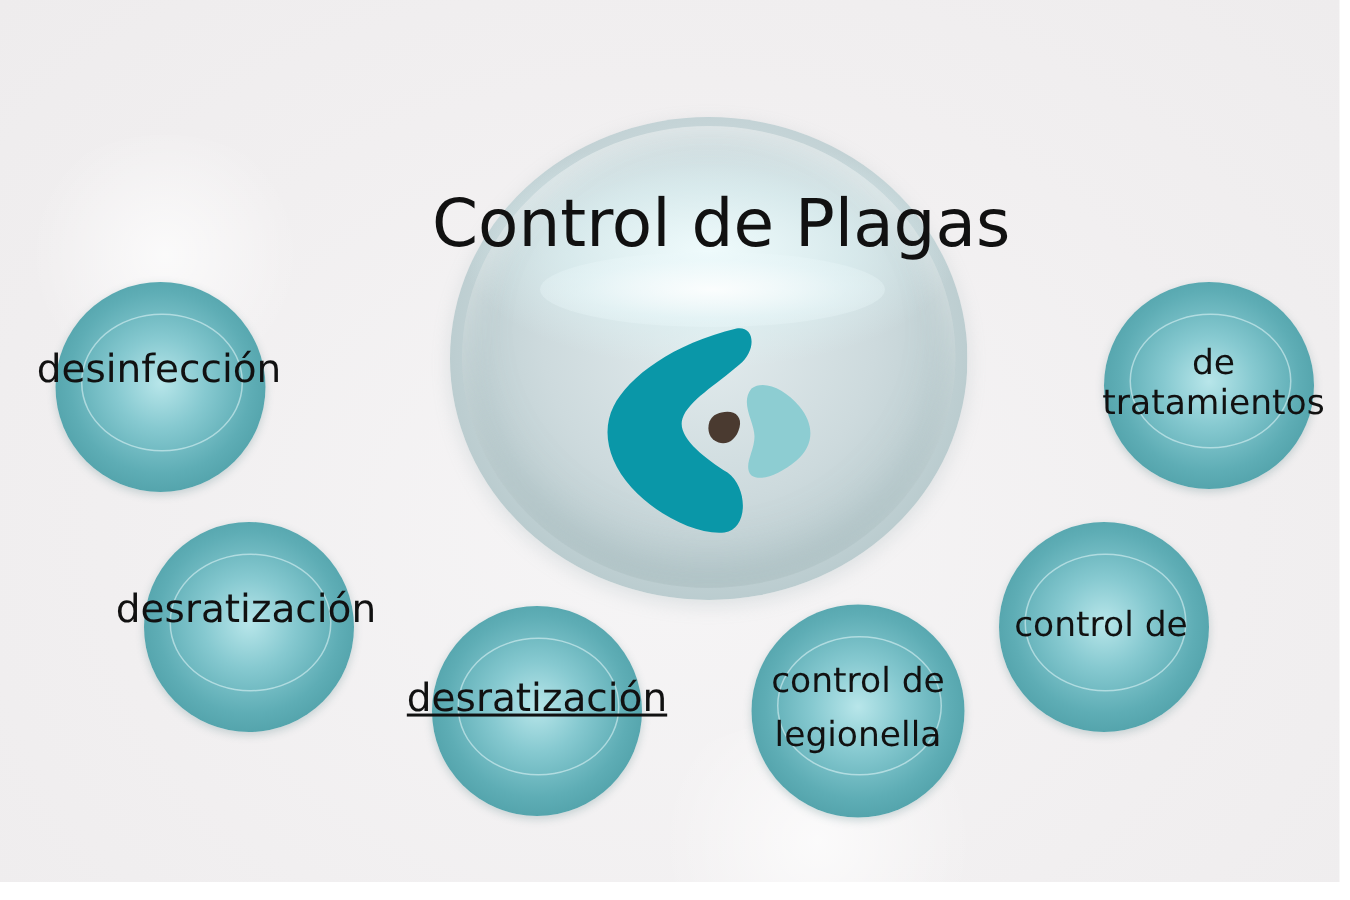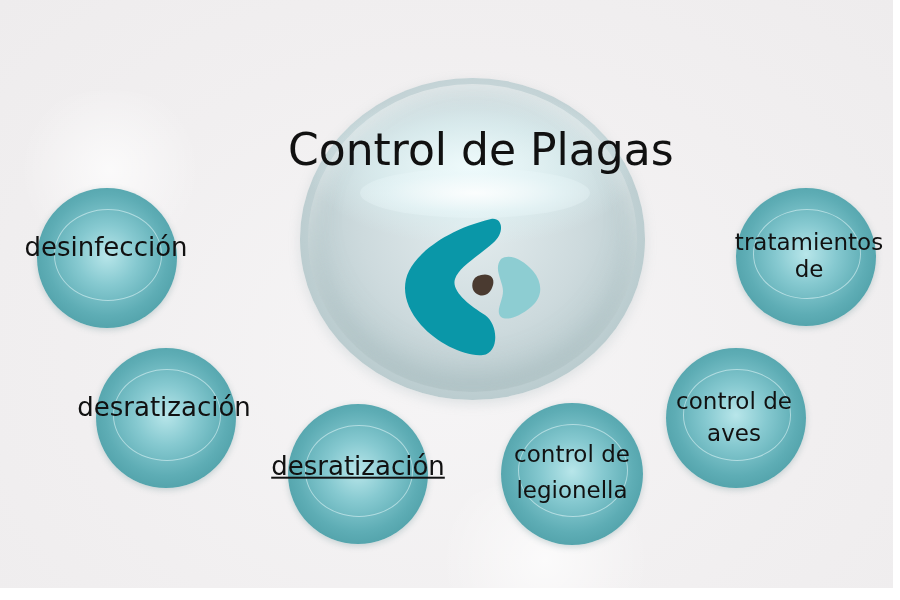--- a/index.html
+++ b/index.html
@@ -92,23 +92,22 @@
   <div class="bubble-label" style="left:572px;top:472px;font-size:23px;line-height:36px;">
     <div>control de</div>
     <div>legionella</div>
   </div>
 
   <div class="bubble" style="left:666px;top:348px;width:140px;height:140px;">
     <div class="ring"></div>
   </div>
   <div class="bubble-label" style="left:734px;top:417px;font-size:23px;line-height:32px;">
     <div>control de</div>
-    <div>aves</div>
   </div>
 
   <div class="bubble" style="left:736px;top:188px;width:140px;height:138px;">
     <div class="ring"></div>
   </div>
   <div class="bubble-label" style="left:809px;top:256px;font-size:23px;line-height:27px;">
+    <div>de</div>
     <div>tratamientos</div>
-    <div>de</div>
   </div>
 </div>
 
 </body></html>

